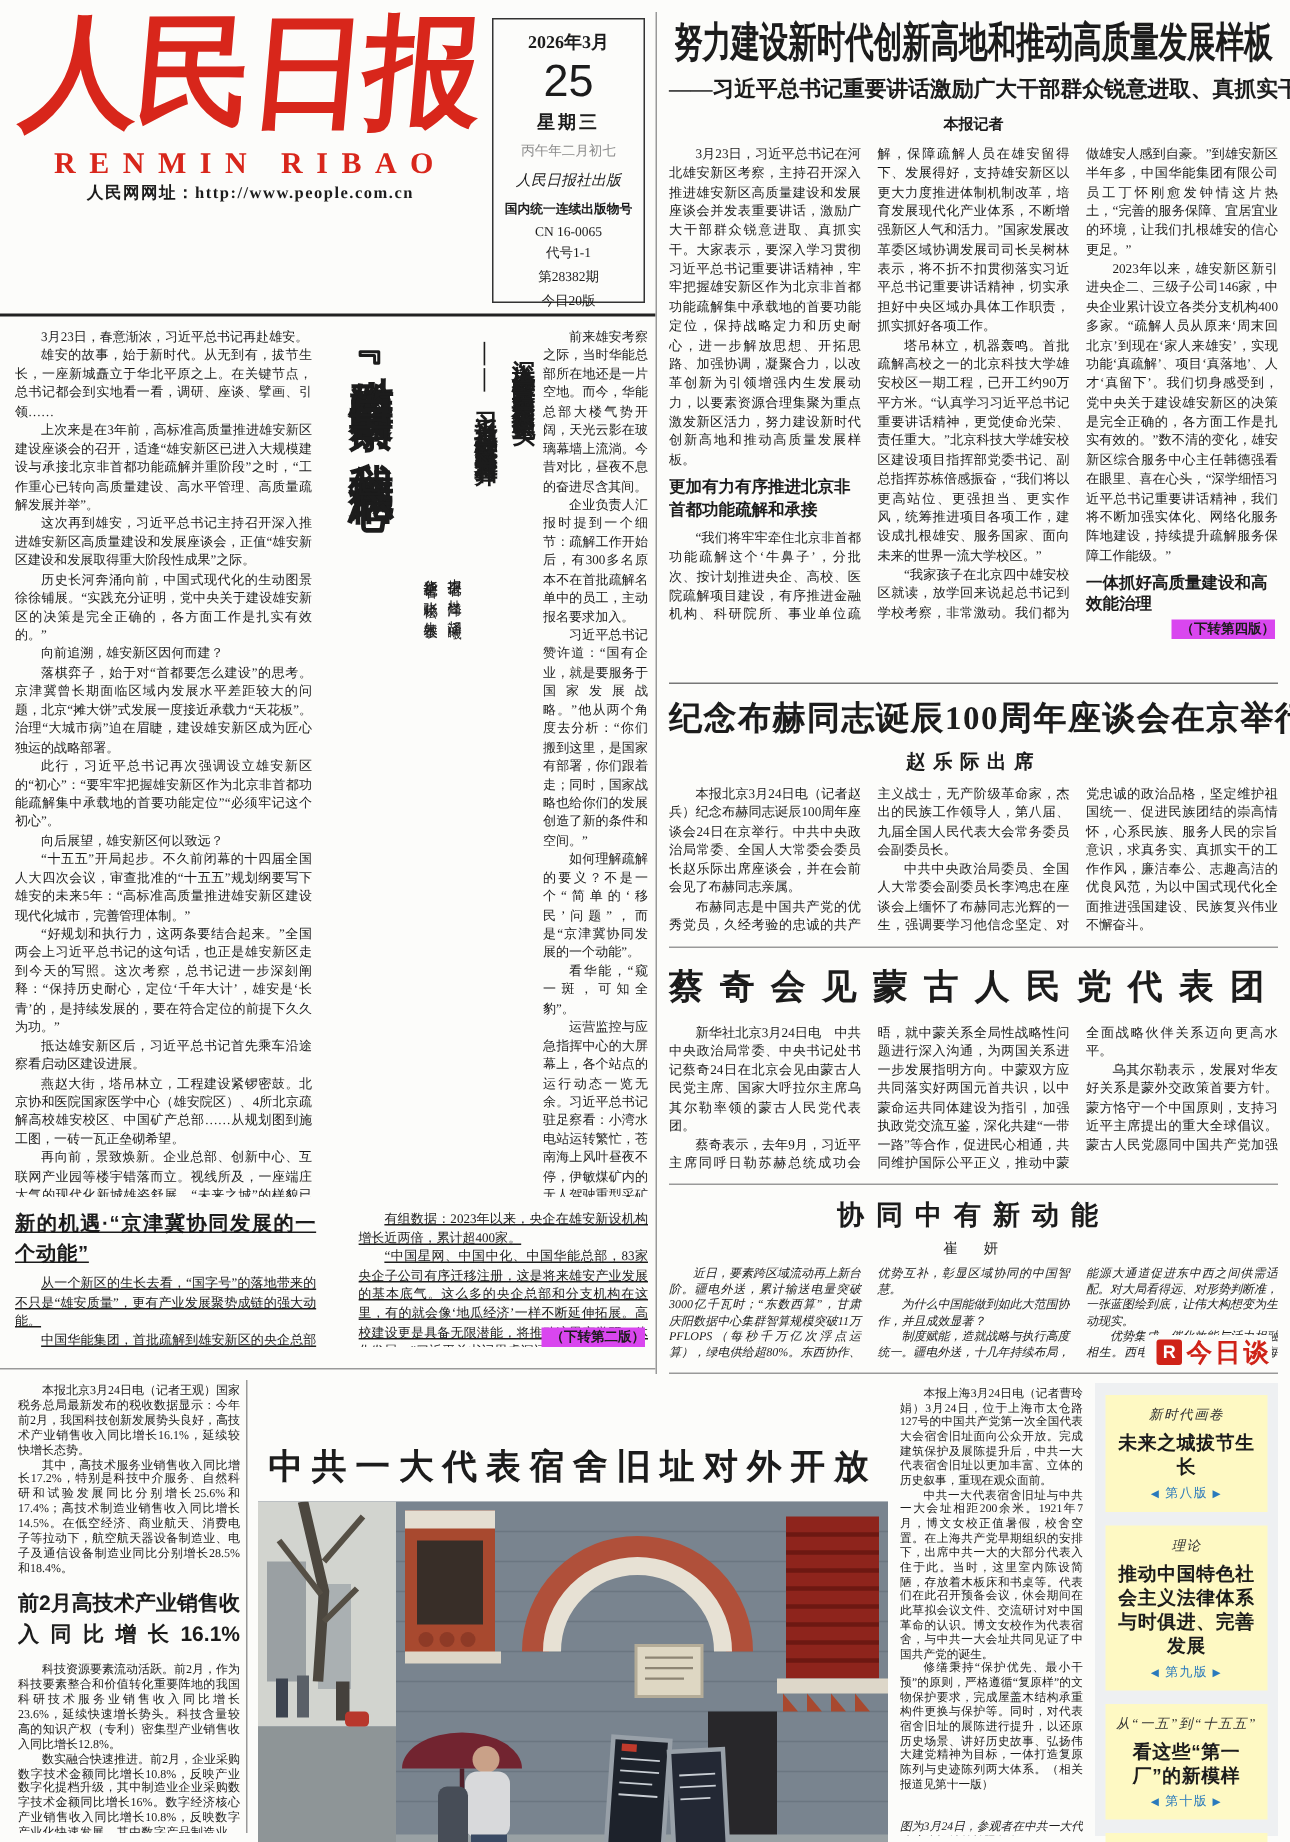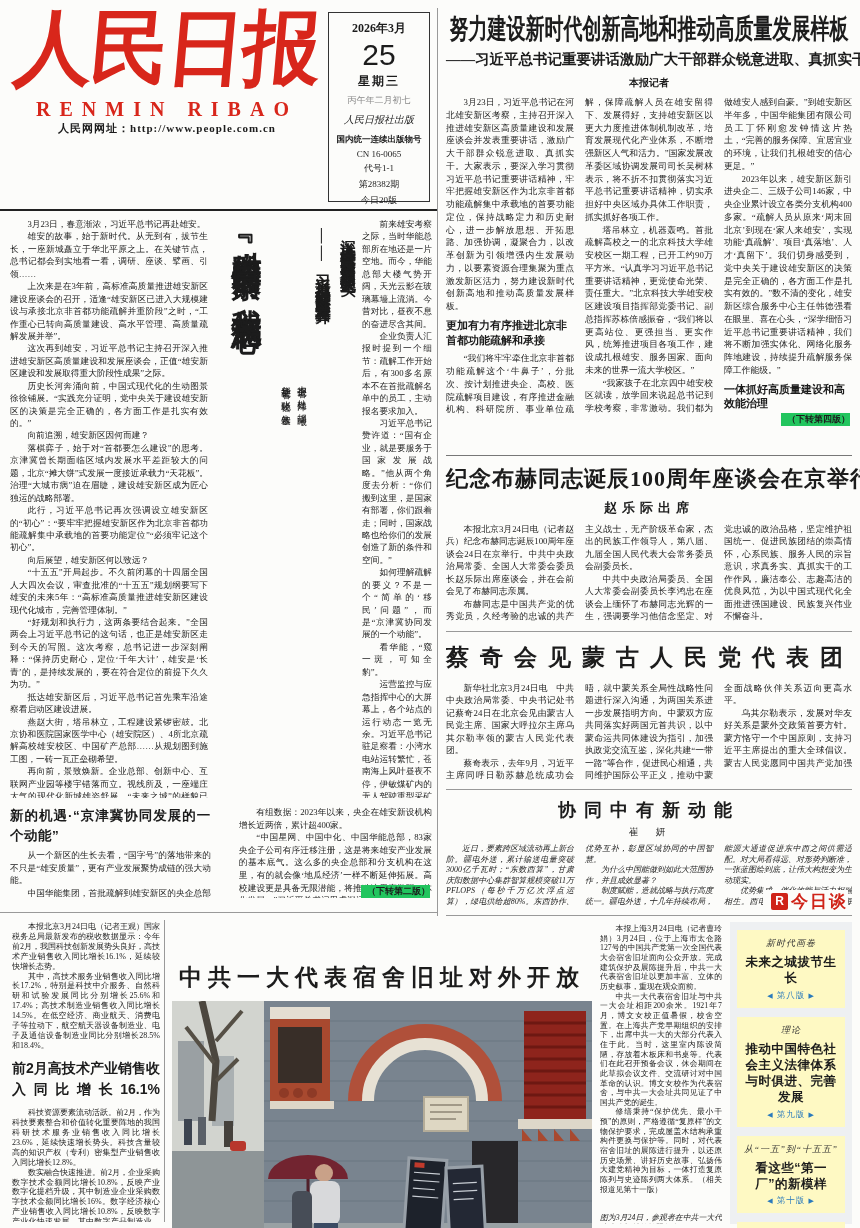--- a/index.html
+++ b/index.html
@@ -33,42 +33,42 @@
   #datebox .pub{font-size:10px;margin-top:6px;font-style:italic;}
   #datebox .issn-l{font-size:8.5px;font-weight:bold;font-family:var(--sans);margin-top:7px;}
   #datebox .small{font-size:9px;margin-top:3px;}
 
   
   .jbody{text-align:justify;overflow:hidden;}
   .jbody .p, .jbody p{text-indent:2em;}
   .jbody .h{font-family:var(--sans);font-weight:bold;text-align:left;text-indent:0;
             font-size:11px;line-height:1.35;margin:5px 0;}
   .col3{column-count:3;column-gap:11px;}
-  .cont{position:absolute;right:2px;bottom:0;background:#22c55e;font-weight:bold;padding-left:6px;font-size:9px;}
+  .cont{position:absolute;right:2px;bottom:0;background:#d946ef;font-weight:bold;padding-left:6px;font-size:9px;}
 
   
   #lead{position:absolute;left:446px;top:10px;width:406px;height:446px;border-bottom:1px solid #777;}
   #lead .t{font-family:var(--sans);font-weight:900;font-size:19px;white-space:nowrap;text-align:center;
            transform:scaleY(1.45);transform-origin:center top;height:32px;letter-spacing:0;}
   #lead .st{font-family:var(--serif);font-weight:bold;font-size:14.5px;text-align:center;margin-top:8px;white-space:nowrap;}
   #lead .by{text-align:center;font-size:10px;font-weight:bold;margin:7px 0 6px;}
   #lead .lead-body{position:relative;height:330px;font-size:8.8px;line-height:1.45;}
 
   
   #feature{position:absolute;left:10px;top:218px;width:422px;height:686px;}
   .f-top{display:flex;height:580px;overflow:hidden;}
   .f-left{width:198px;font-size:8.7px;line-height:1.43;}
   .f-head{width:76px;display:flex;justify-content:center;}
   .f-head-text{writing-mode:vertical-rl;font-family:var(--sans);font-weight:900;font-size:30px;
                letter-spacing:3px;padding-top:6px;}
   .f-sub{width:78px;writing-mode:vertical-rl;padding-top:10px;}
   .f-sub .s1,.f-sub .s2{font-family:var(--serif);font-weight:bold;font-size:15.5px;margin:0 4px;letter-spacing:2px;}
   .f-sub .byl{font-size:9.5px;margin:0 3px;padding-top:150px;letter-spacing:1px;}
   .f-right{flex:1;font-size:8.7px;line-height:1.43;}
-  .f-bottom{margin-top:8px;display:flex;gap:28px;height:92px;overflow:hidden;position:relative;}
+  .f-bottom{margin-top:8px;display:flex;gap:28px;height:92px;overflow:hidden;position:relative;text-decoration:underline;}
   .fb-l{flex:1.04;font-size:8.7px;line-height:1.45;}
   .fb-l .sh{font-family:var(--sans);font-weight:bold;font-size:13.5px;text-indent:0;margin-bottom:4px;letter-spacing:0.5px;}
   .fb-r{flex:1;font-size:8.7px;line-height:1.45;position:relative;}
 
   
   #buhe{position:absolute;left:446px;top:464px;width:406px;height:168px;border-bottom:1px solid #999;}
   #buhe .t{font-family:var(--serif);font-weight:bold;font-size:22px;text-align:center;letter-spacing:1px;white-space:nowrap;}
   #buhe .st{font-family:var(--sans);font-weight:bold;font-size:13px;text-align:center;letter-spacing:5px;margin:5px 0 6px;}
   #buhe .bb{height:104px;font-size:8.8px;line-height:1.42;}
   #caiqi{position:absolute;left:446px;top:642px;width:406px;height:148px;border-bottom:1px solid #999;}

